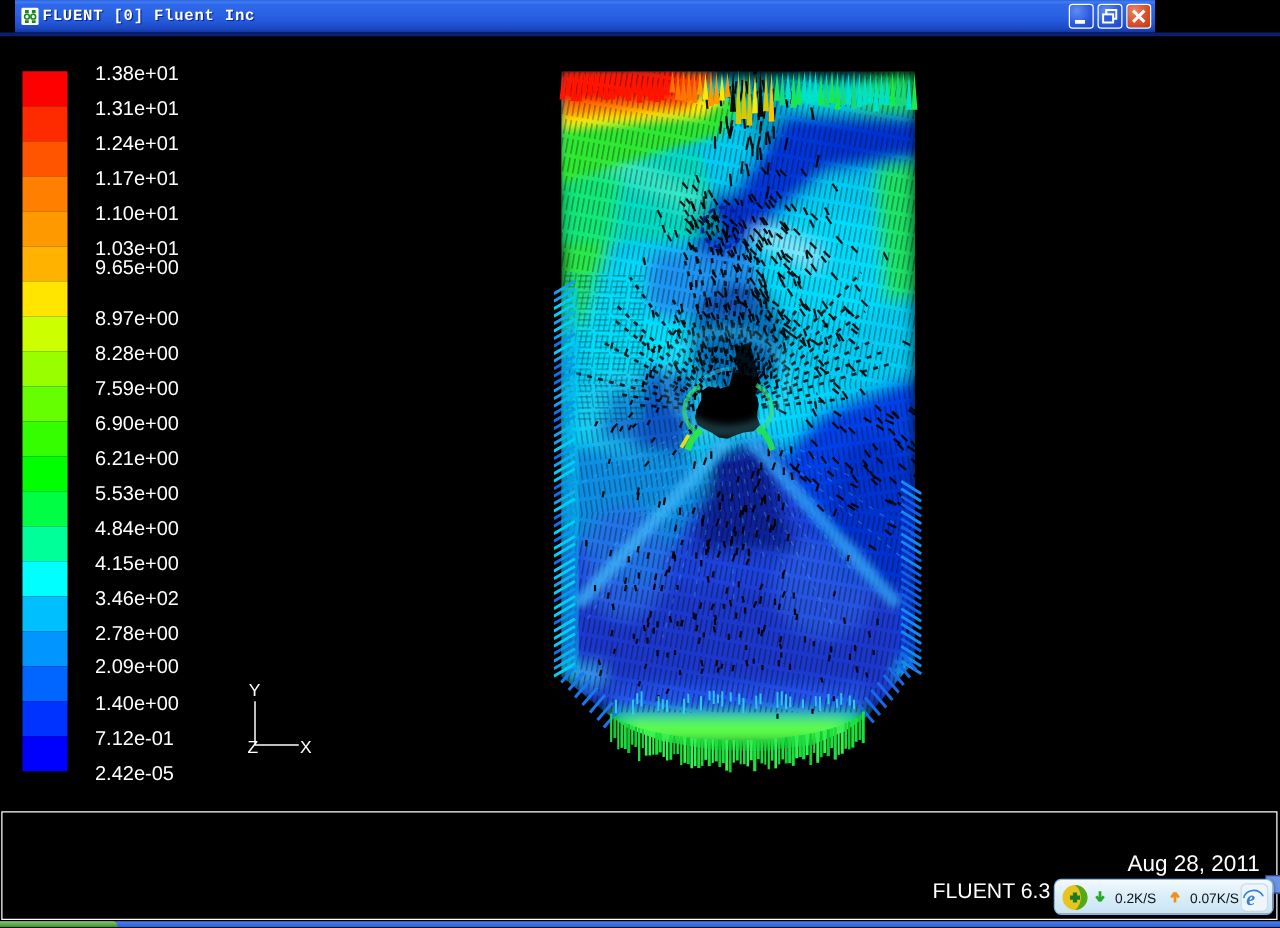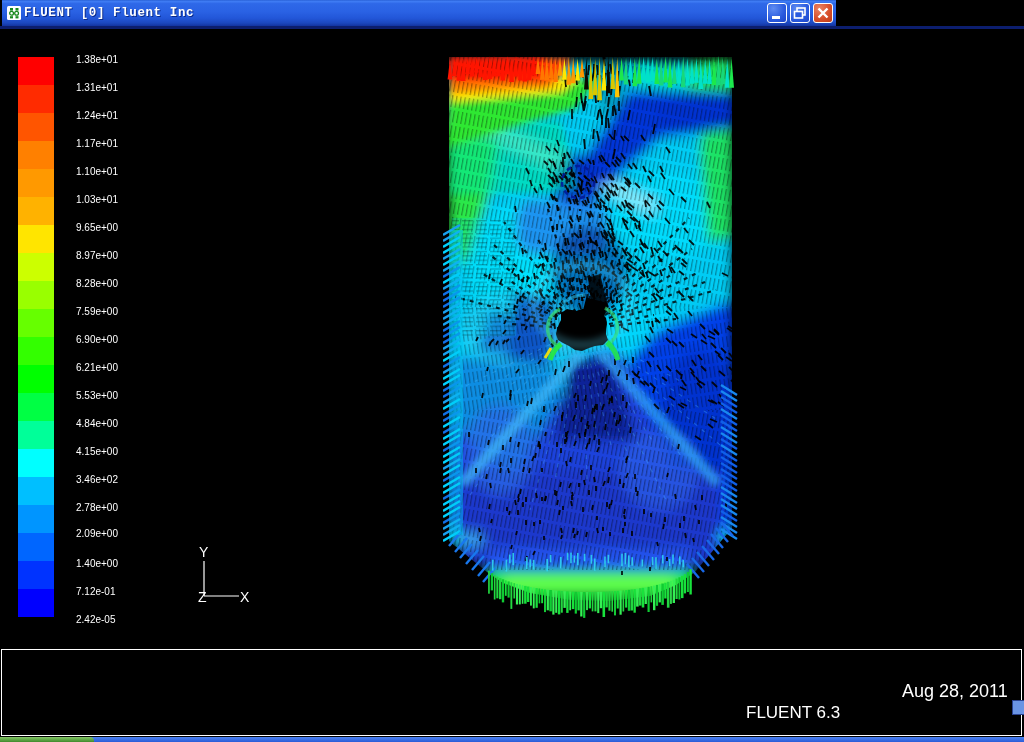--- a/index.html
+++ b/index.html
@@ -1,26 +1,26 @@
 <!DOCTYPE html>
 <html><head><meta charset="utf-8">
 <style>
 html,body{margin:0;padding:0;background:#000}
 #scr{position:relative;width:1024px;height:742px;overflow:hidden;background:#000;font-family:"Liberation Sans",sans-serif}
-#title{position:absolute;left:2px;top:0;width:834px;height:26px;
+#title{position:absolute;left:12px;top:0;width:912px;height:26px;
  background:linear-gradient(#2a62d8 0%,#3f7cf4 6%,#2e68e8 14%,#2a62e4 45%,#2256d8 70%,#1c48c0 88%,#1334a0 100%)}
 #title .txt{position:absolute;left:22px;top:6px;color:#fff;font-family:"Liberation Mono",monospace;
  font-weight:bold;font-size:12.5px;letter-spacing:0.6px;text-shadow:1px 1px 0 #0a2a8a;white-space:pre}
 #tbtns{position:absolute;right:3px;top:3px;height:20px}
 .tb{display:inline-block;width:20px;height:20px;border-radius:3px;border:1px solid #fff;
  box-sizing:border-box;margin-left:3px;vertical-align:top;position:relative}
 .tb.b{background:radial-gradient(circle at 30% 25%,#5f8cf2,#2a5ade 60%,#1c44c8)}
 .tb.r{background:radial-gradient(circle at 30% 25%,#ea8364,#d8502c 55%,#c03a16)}
 #darkline{position:absolute;left:0;top:26px;width:1024px;height:3px;background:#0c1e6e}
-.lbl{position:absolute;left:76px;color:#fff;font-size:10px;height:18px;line-height:18px}
+.lbl{position:absolute;left:76px;color:#fff;font-size:16px;height:18px;line-height:18px}
 .wtxt{position:absolute;color:#fff;font-size:18px;white-space:pre}
 #cap{position:absolute;left:1px;top:649px;width:1019px;height:85px;border:1px solid #fff;background:#000}
 #widget{position:absolute;left:843px;top:703px;width:174px;height:27px;border-radius:6px;
  background:linear-gradient(#f2fafe 0%,#dbeef9 45%,#c9e4f4 100%);border:1px solid #8ab4d8;
  box-shadow:0 1px 3px rgba(0,0,0,0.5);z-index:5}
 #taskbar{position:absolute;left:0;top:737px;width:1024px;height:5px;
  background:linear-gradient(#4a80f0,#2a5cd8)}
 #startbtn{position:absolute;left:0;top:737px;width:94px;height:5px;
  background:linear-gradient(#84c666,#3f8a2c);border-top-right-radius:4px}
 </style></head>
@@ -64,21 +64,21 @@
     <div style="position:absolute;left:18px;top:505px;width:36px;height:28px;background:#0095FF"></div>
     <div style="position:absolute;left:18px;top:533px;width:36px;height:28px;background:#0066FF"></div>
     <div style="position:absolute;left:18px;top:561px;width:36px;height:28px;background:#0033FF"></div>
     <div style="position:absolute;left:18px;top:589px;width:36px;height:28px;background:#0000FF"></div>
 <div class="lbl" style="top:51px">1.38e+01</div>
     <div class="lbl" style="top:79px">1.31e+01</div>
     <div class="lbl" style="top:107px">1.24e+01</div>
     <div class="lbl" style="top:135px">1.17e+01</div>
     <div class="lbl" style="top:163px">1.10e+01</div>
     <div class="lbl" style="top:191px">1.03e+01</div>
-    <div class="lbl" style="top:219px">9.65e+00</div>
+    <div class="lbl" style="top:206px">9.65e+00</div>
     <div class="lbl" style="top:247px">8.97e+00</div>
     <div class="lbl" style="top:275px">8.28e+00</div>
     <div class="lbl" style="top:303px">7.59e+00</div>
     <div class="lbl" style="top:331px">6.90e+00</div>
     <div class="lbl" style="top:359px">6.21e+00</div>
     <div class="lbl" style="top:387px">5.53e+00</div>
     <div class="lbl" style="top:415px">4.84e+00</div>
     <div class="lbl" style="top:443px">4.15e+00</div>
     <div class="lbl" style="top:471px">3.46e+02</div>
     <div class="lbl" style="top:499px">2.78e+00</div>
@@ -1163,14 +1163,28 @@
 <line x1="14" y1="56" x2="14" y2="21" stroke="#fff" stroke-width="1.2"></line>
 <line x1="14" y1="56" x2="49" y2="56" stroke="#fff" stroke-width="1.2"></line>
 <text x="9" y="17" fill="#fff" font-size="14" font-family="Liberation Sans">Y</text>
 <text x="8" y="62" fill="#fff" font-size="14" font-family="Liberation Sans">Z</text>
 <text x="50" y="62" fill="#fff" font-size="14" font-family="Liberation Sans">X</text>
 </svg>
 <div id="cap"></div>
 <div class="wtxt" style="left:902px;top:681px">Aug 28, 2011</div>
 <div class="wtxt" style="left:746px;top:703px;font-size:17px">FLUENT 6.3</div>
 <div style="position:absolute;left:1012px;top:700px;width:11px;height:13px;background:#6a94e4;border:1px solid #29418f"></div>
+    <div id="widget">
+<svg width="170" height="26" style="position:absolute;left:2px;top:1px">
+<circle cx="14" cy="13" r="10" fill="#e8c420"></circle>
+<path d="M14,3 a10,10 0 0,1 0,20 a13,13 0 0,0 0,-20" fill="#55a818"></path>
+<path d="M10,13 h8 M14,9 v8" stroke="#1e7a1e" stroke-width="3.4"></path>
+<path d="M34,8 v8 m0,0 l-3,-4 m3,4 l3,-4" stroke="#28a828" stroke-width="2.2" fill="none"></path>
+<text x="46" y="17" font-size="11" font-family="Liberation Sans" fill="#111">0.2K/S</text>
+<path d="M94,17 v-8 m0,0 l-3,4 m3,-4 l3,4" stroke="#f09018" stroke-width="2.2" fill="none"></path>
+<text x="106" y="17" font-size="11" font-family="Liberation Sans" fill="#111">0.07K/S</text>
+<rect x="147" y="2" width="21" height="22" rx="4" fill="#eef6fc" stroke="#c8dcec"></rect>
+<text x="151" y="19" font-size="16" font-family="Liberation Serif" font-style="italic" font-weight="bold" fill="#3080d8">e</text>
+        <path d="M149,13.5 a8,7 0 0 1 15.5,-1.5" fill="none" stroke="#3080d8" stroke-width="1.3"></path>
+</svg>
+</div>
 <div id="taskbar"></div>
 <div id="startbtn"></div>
 </div>
 </body></html>

